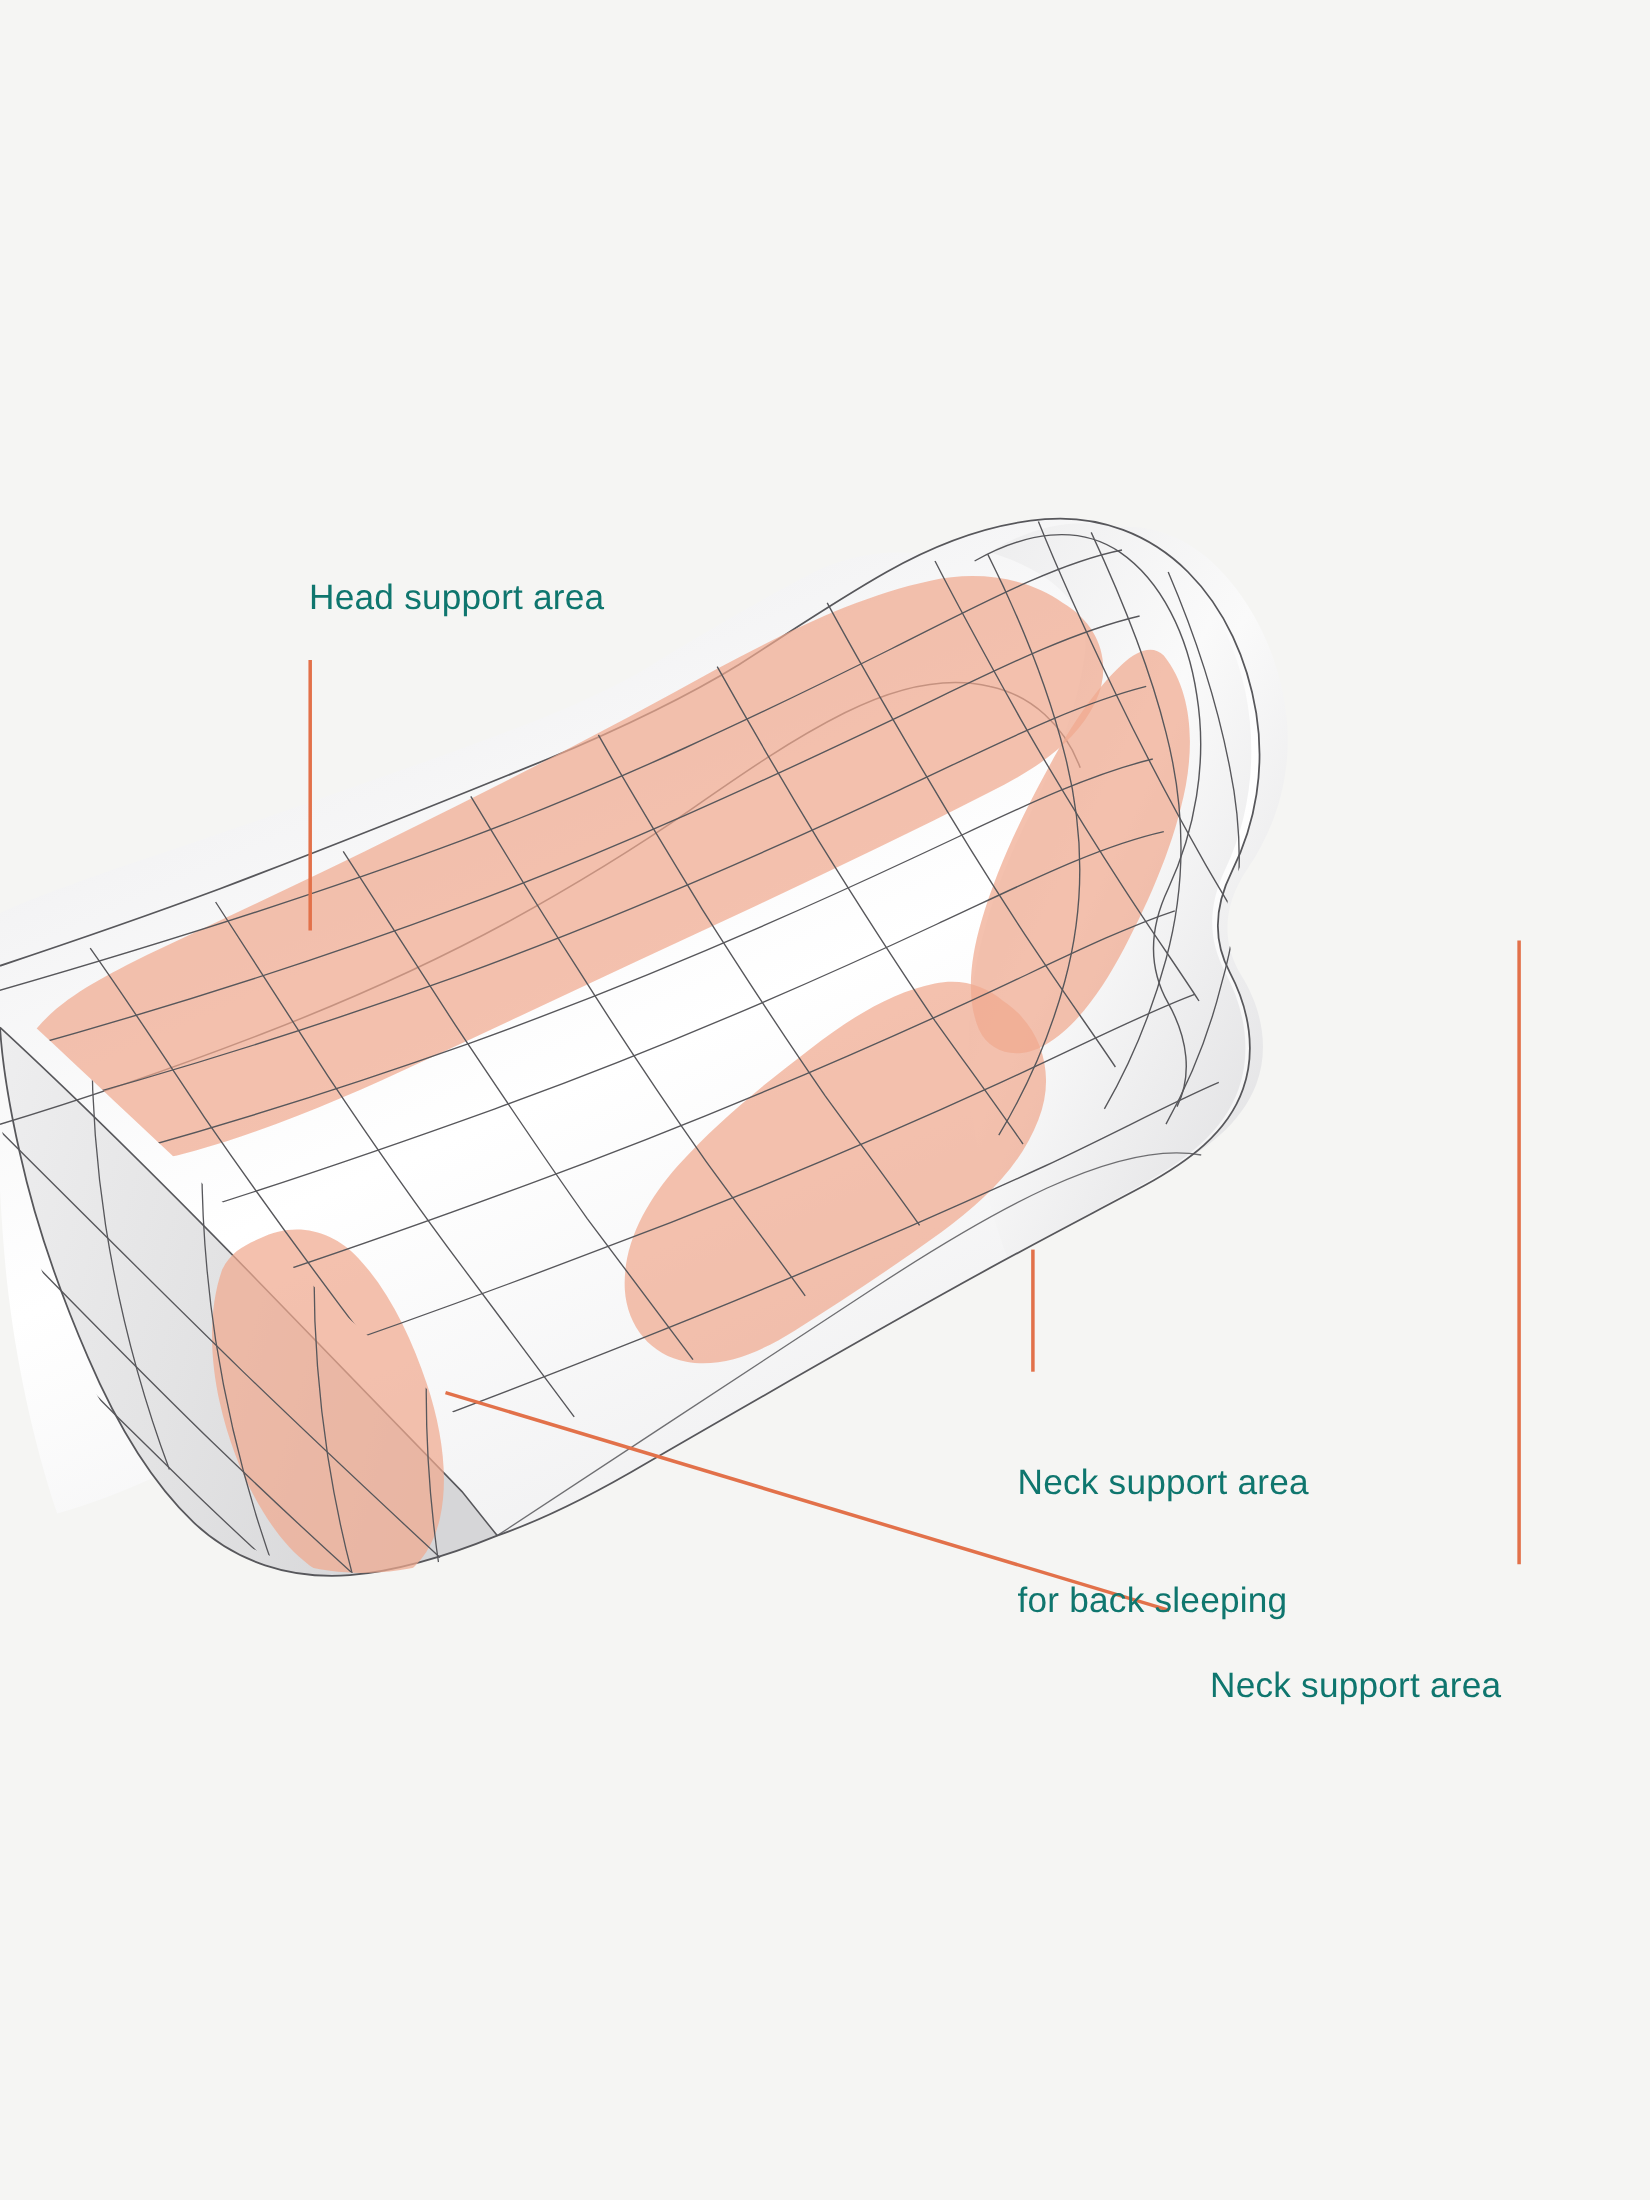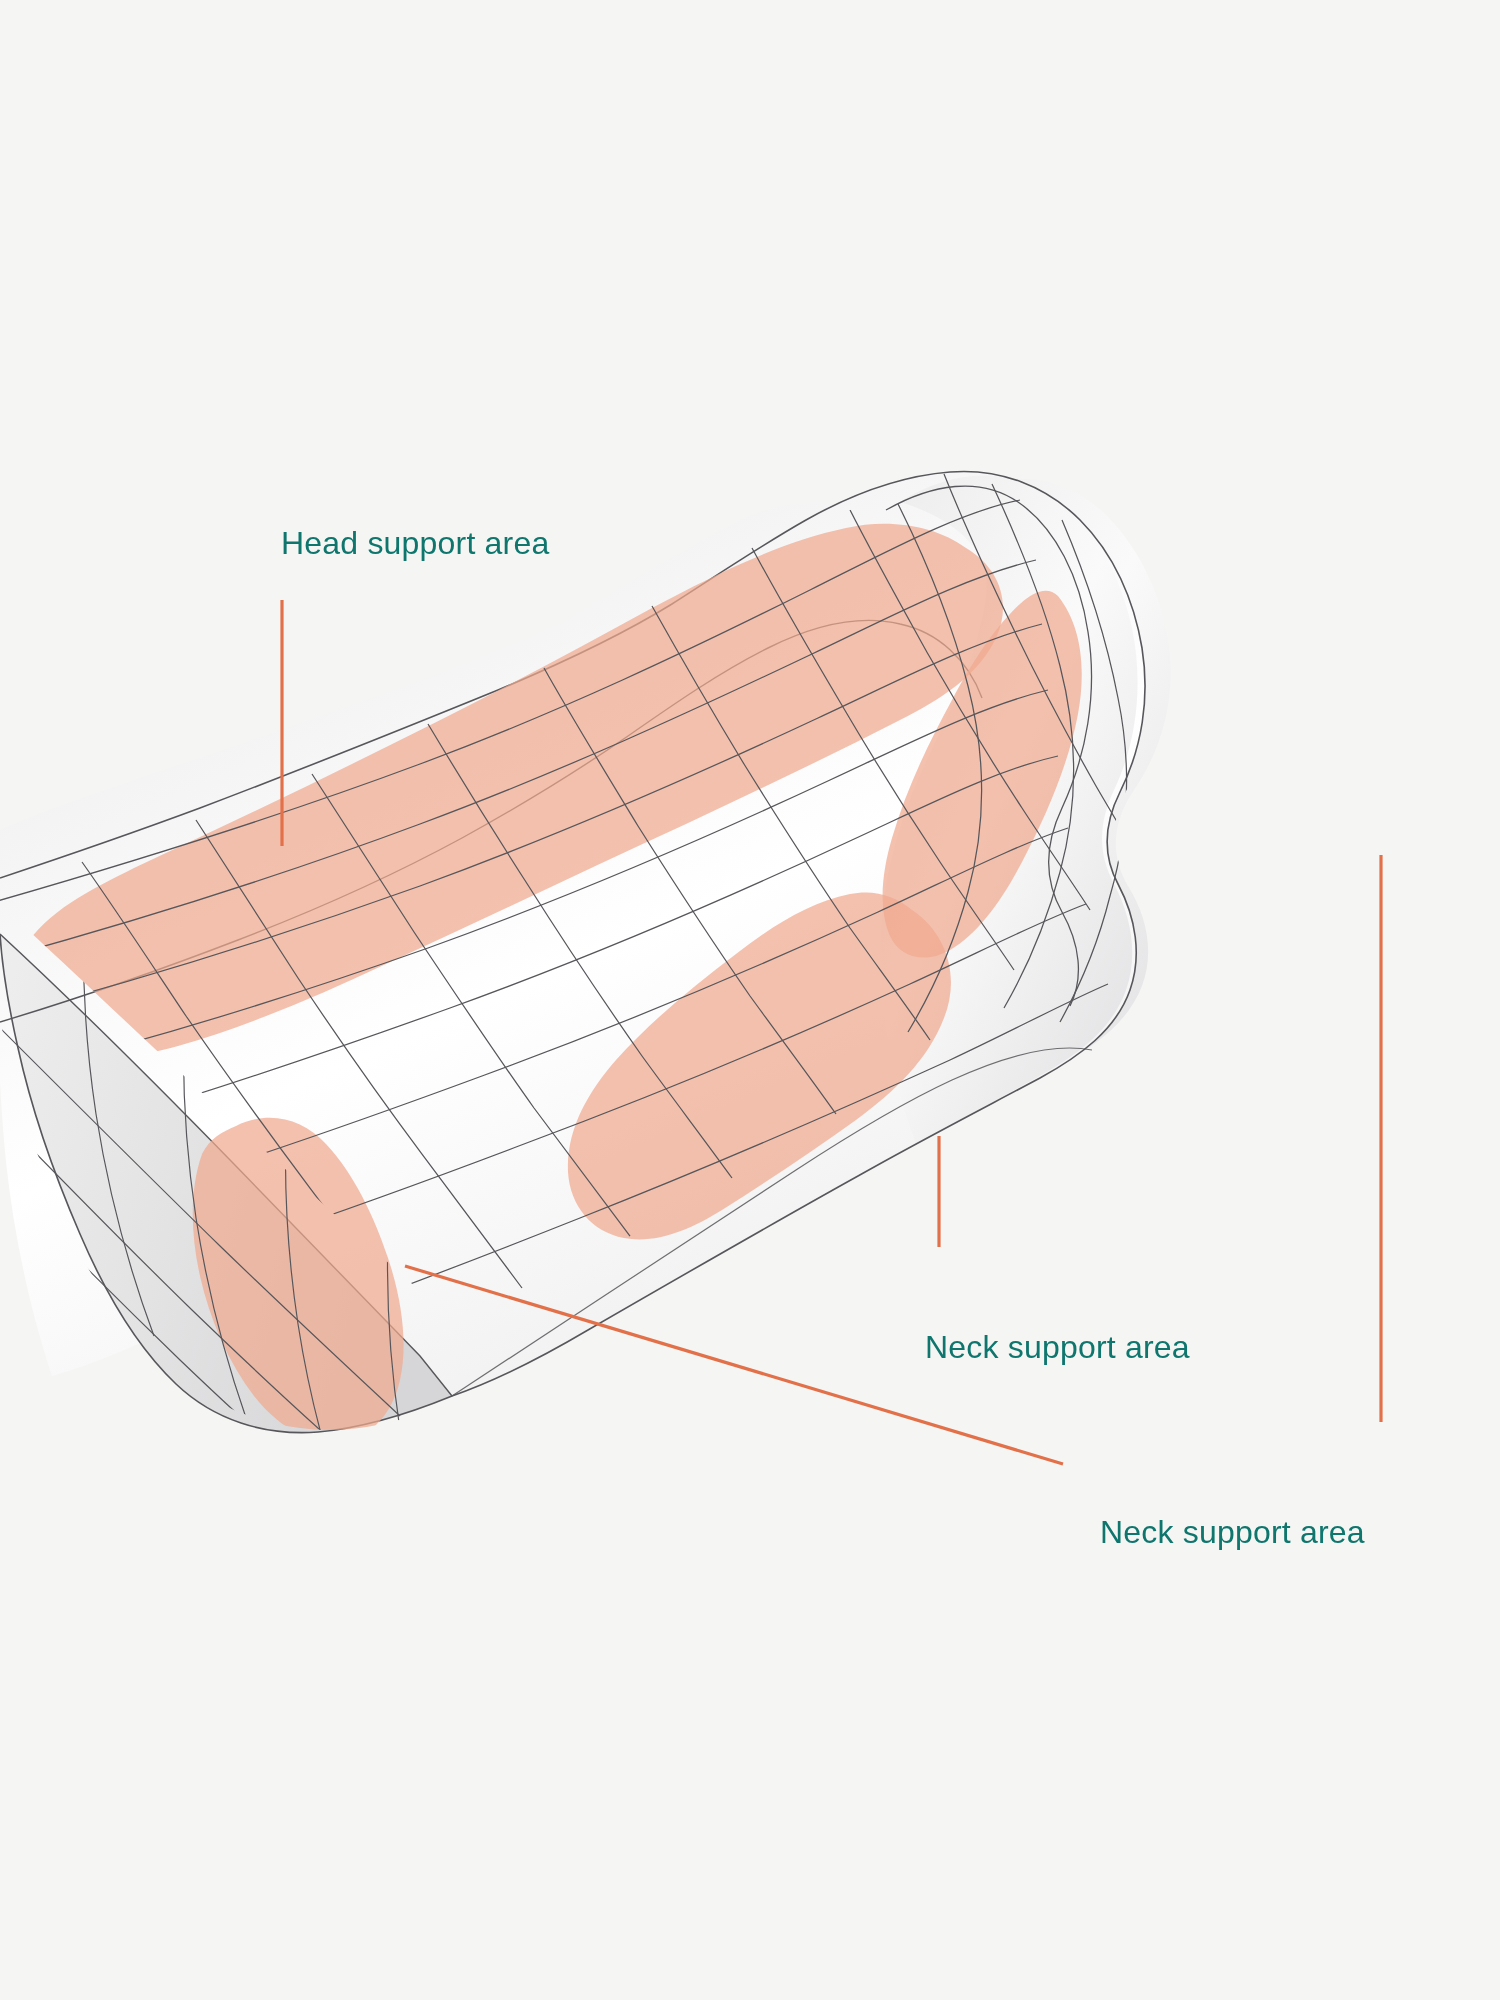--- a/index.html
+++ b/index.html
@@ -404,19 +404,20 @@
       <line x1="405" y1="1266" x2="1063" y2="1464" stroke="#e2714a" stroke-width="3.2"></line>
 
       <line x1="1381" y1="855" x2="1381" y2="1422" stroke="#e2714a" stroke-width="3.2"></line>
     </g>
   </svg>
 
   <div class="callout" id="label-head">Head support area</div>
 
   <div class="callout" id="label-back">
     <div>Neck support area</div>
+    <div>for back sleeping</div>
   </div>
 
   <div class="callout" id="label-side">
     <div>Neck support area</div>
   </div>
 
 </div>
 
 </body></html>

